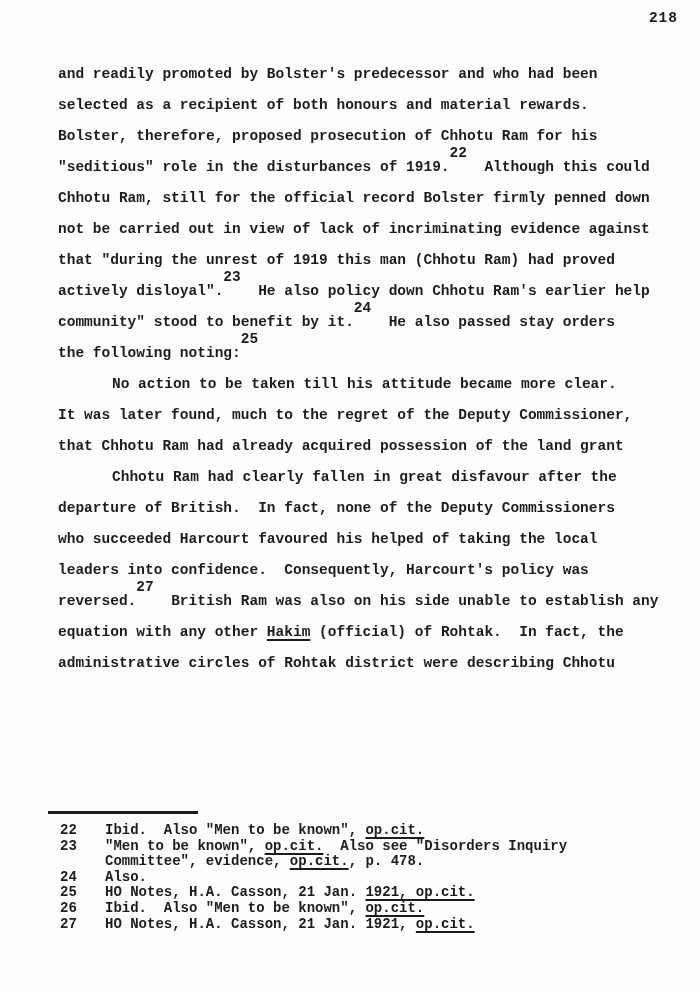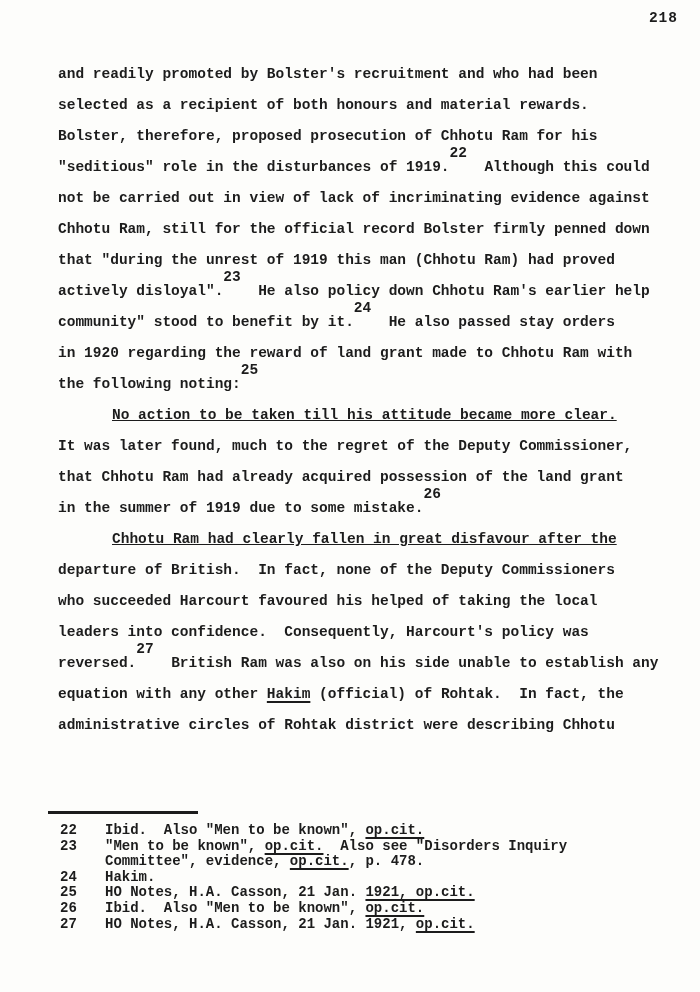--- a/index.html
+++ b/index.html
@@ -32,21 +32,21 @@
     top: 59px;
     width: 625px;
     font-size: 14.5px;
   }
 
   .line {
     white-space: pre;
     height: 31px;
     line-height: 31px;
   }
-  .line.indent { padding-left: 54px; text-decoration: underline; }
+  .line.indent { padding-left: 54px; }
 
   .sup {
     position: relative;
     top: -14px;
   }
 
   .u {
     text-decoration: underline;
     text-decoration-thickness: 1.5px;
     text-underline-offset: 2.5px;
@@ -75,35 +75,33 @@
   .fn-num { flex: 0 0 45px; white-space: pre; }
   .fn-text { white-space: pre; }
 </style>
 </head>
 <body>
 
 <div class="page" style="background: rgb(253, 253, 251); color: rgb(28, 28, 28);">
   <div class="page-number">218</div>
 
   <div class="body-text" id="body-text">
-      <div class="line"><span>and readily promoted by Bolster's recruitment and who had been</span></div>
+      <div class="line"><span>and readily promoted by Bolster's predecessor and who had been</span></div>
       <div class="line"><span>selected as a recipient of both honours and material rewards.</span></div>
       <div class="line"><span>Bolster, therefore, proposed prosecution of Chhotu Ram for his</span></div>
       <div class="line"><span>"seditious" role in the disturbances of 1919.</span><span class="sup">22</span><span>  Although this could</span></div>
+      <div class="line"><span>Chhotu Ram, still for the official record Bolster firmly penned down</span></div>
       <div class="line"><span>not be carried out in view of lack of incriminating evidence against</span></div>
-      <div class="line"><span>Chhotu Ram, still for the official record Bolster firmly penned down</span></div>
       <div class="line"><span>that "during the unrest of 1919 this man (Chhotu Ram) had proved</span></div>
       <div class="line"><span>actively disloyal".</span><span class="sup">23</span><span>  He also policy down Chhotu Ram's earlier help</span></div>
       <div class="line"><span>community" stood to benefit by it.</span><span class="sup">24</span><span>  He also passed stay orders</span></div>
-      <div class="line"><span>in 1920 regarding the reward of land grant made to Chhotu Ram with</span></div>
       <div class="line"><span>the following noting:</span><span class="sup">25</span></div>
       <div class="line indent"><span>No action to be taken till his attitude became more clear.</span></div>
       <div class="line"><span>It was later found, much to the regret of the Deputy Commissioner,</span></div>
       <div class="line"><span>that Chhotu Ram had already acquired possession of the land grant</span></div>
-      <div class="line"><span>in the summer of 1919 due to some mistake.</span><span class="sup">26</span></div>
       <div class="line indent"><span>Chhotu Ram had clearly fallen in great disfavour after the</span></div>
       <div class="line"><span>departure of British.  In fact, none of the Deputy Commissioners</span></div>
       <div class="line"><span>who succeeded Harcourt favoured his helped of taking the local</span></div>
       <div class="line"><span>leaders into confidence.  Consequently, Harcourt's policy was</span></div>
       <div class="line"><span>reversed.</span><span class="sup">27</span><span>  British Ram was also on his side unable to establish any</span></div>
       <div class="line"><span>equation with any other </span><span class="u">Hakim</span><span> (official) of Rohtak.  In fact, the</span></div>
       <div class="line"><span>administrative circles of Rohtak district were describing Chhotu</span></div>
     </div>
 
   <div class="separator"></div>
@@ -116,21 +114,21 @@
       <div class="fn-row">
         <span class="fn-num">23</span>
         <span class="fn-text"><span>"Men to be known", </span><span class="u">op.cit.</span><span>  Also see "Disorders Inquiry</span></span>
       </div>
       <div class="fn-row">
         <span class="fn-num"></span>
         <span class="fn-text"><span>Committee", evidence, </span><span class="u">op.cit.</span><span>, p. 478.</span></span>
       </div>
       <div class="fn-row">
         <span class="fn-num">24</span>
-        <span class="fn-text"><span>Hakim.</span></span>
+        <span class="fn-text"><span>Also.</span></span>
       </div>
       <div class="fn-row">
         <span class="fn-num">25</span>
         <span class="fn-text"><span>HO Notes, H.A. Casson, 21 Jan. </span><span class="u">1921, op.cit.</span></span>
       </div>
       <div class="fn-row">
         <span class="fn-num">26</span>
         <span class="fn-text"><span>Ibid.  Also "Men to be known", </span><span class="u">op.cit.</span></span>
       </div>
       <div class="fn-row">

